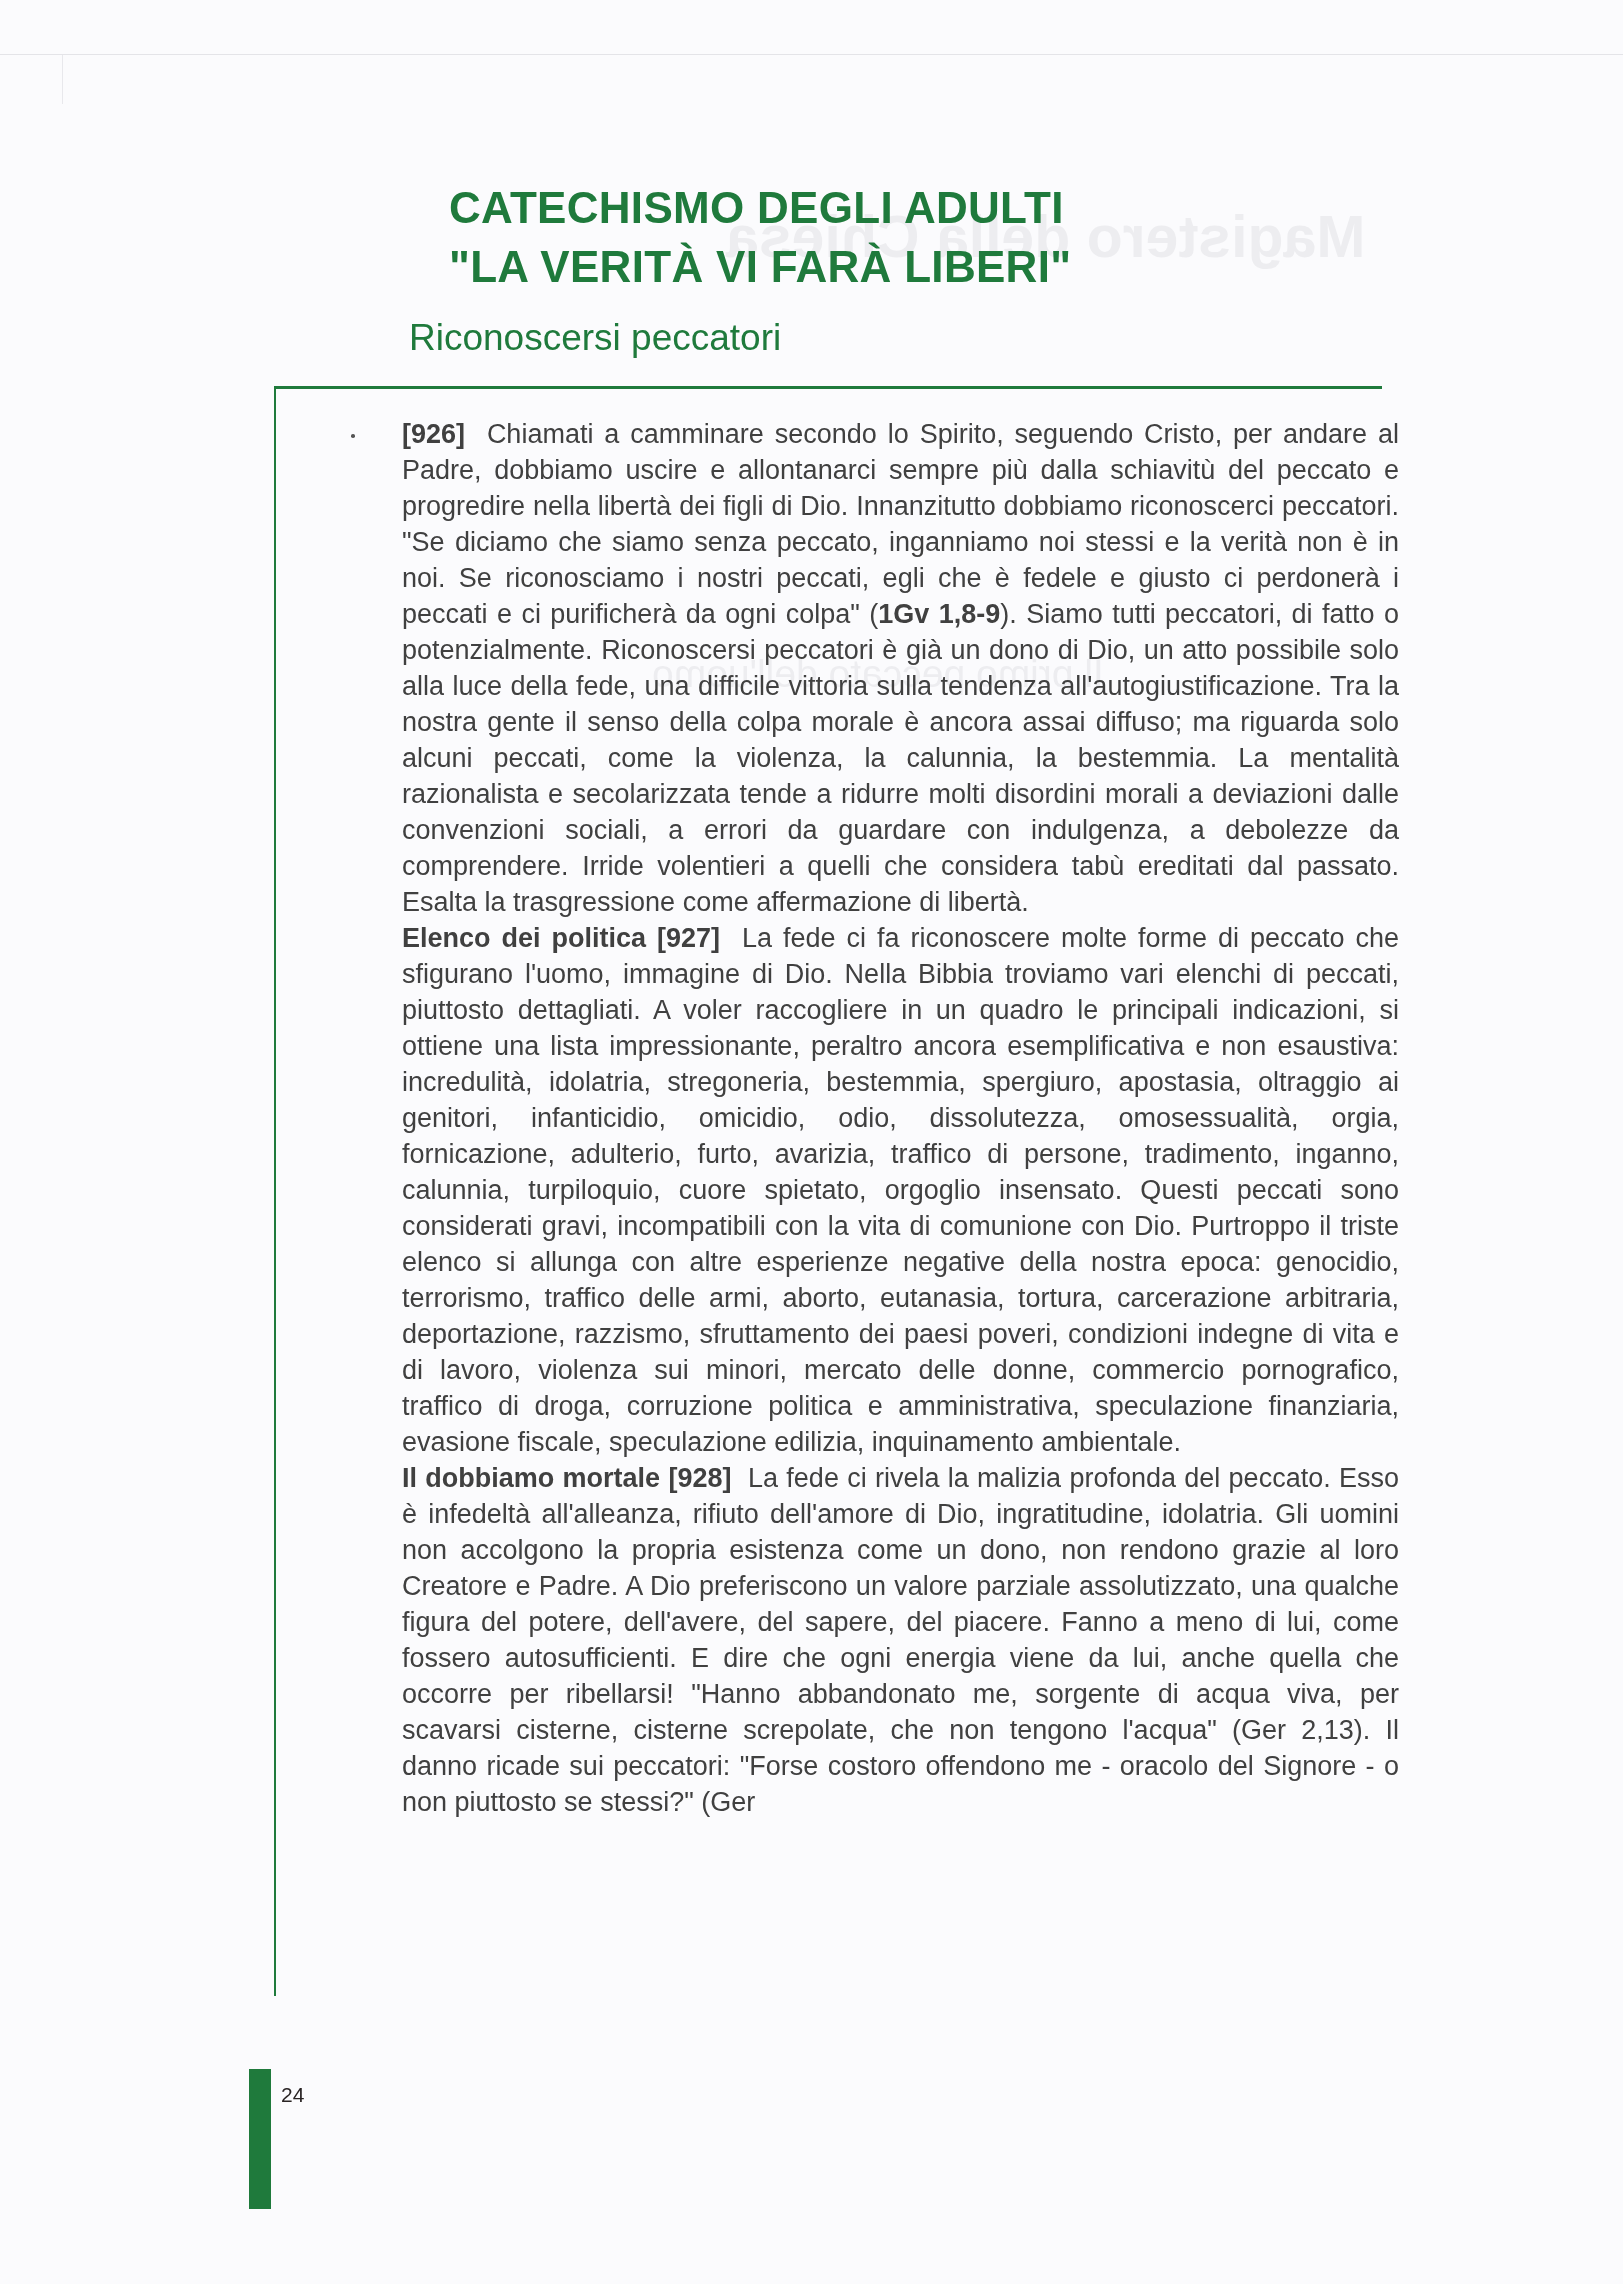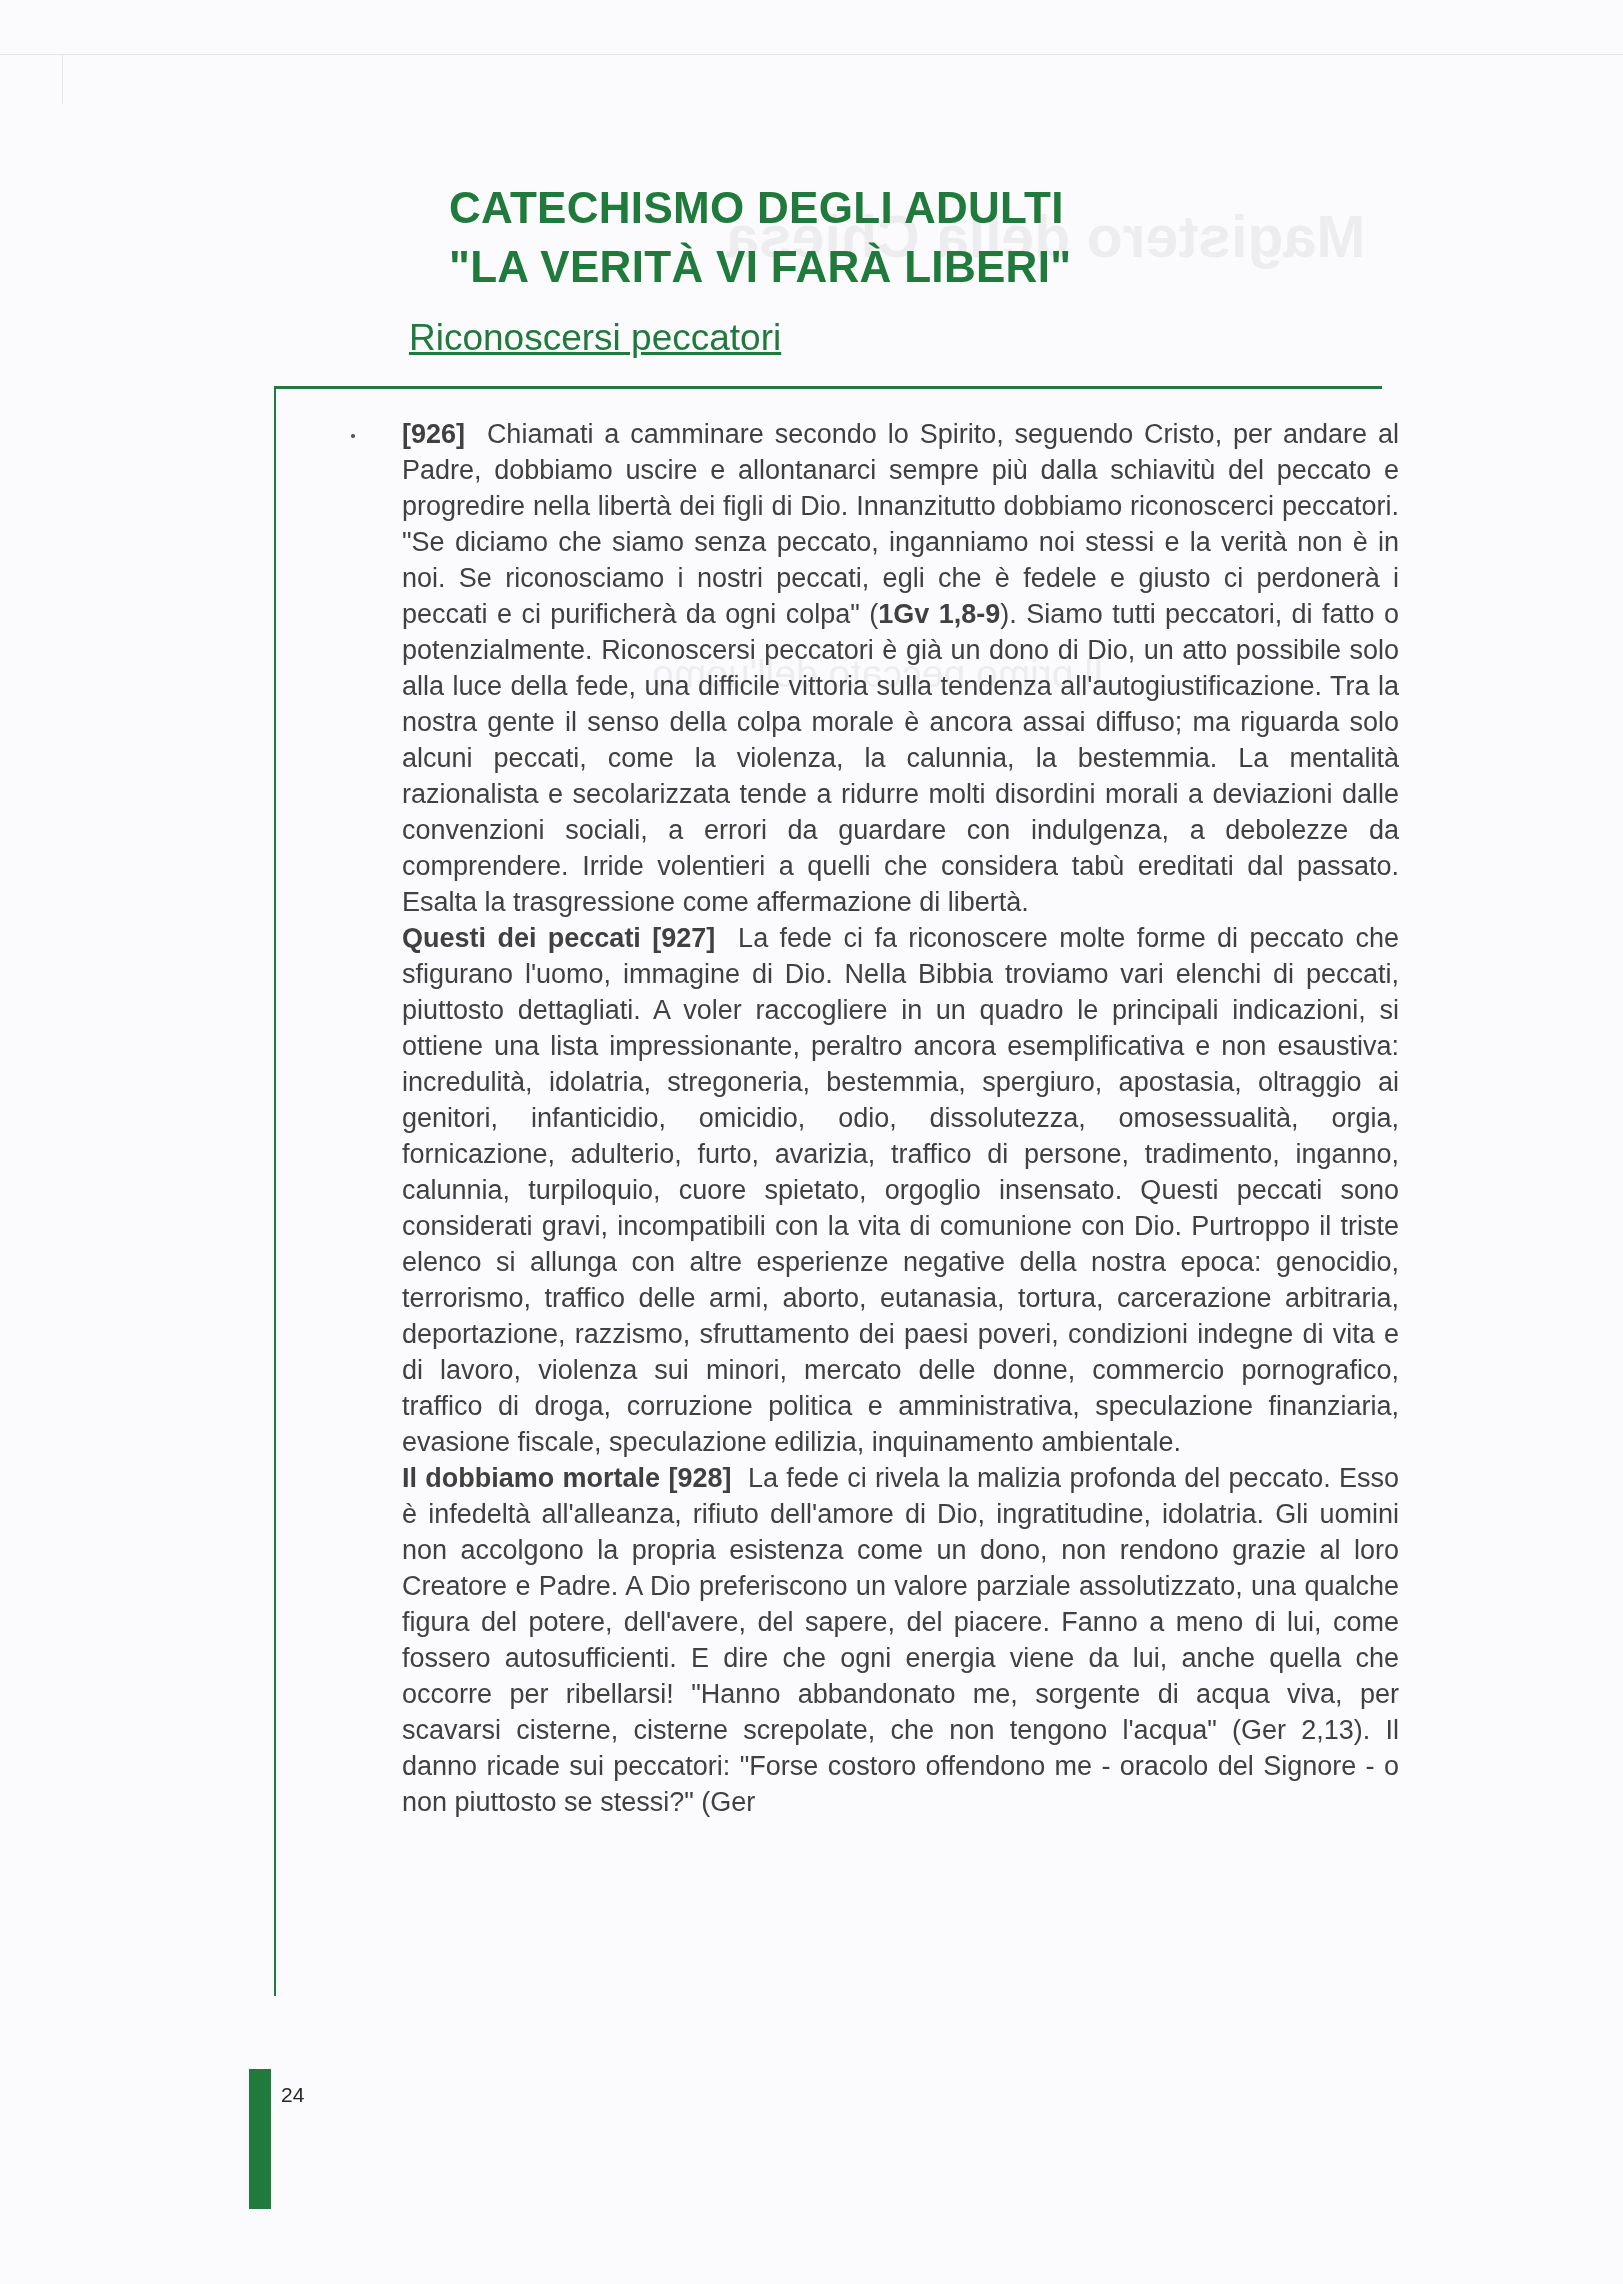--- a/index.html
+++ b/index.html
@@ -54,21 +54,20 @@
       margin-left: 40px;
     }
     .subtitle {
       position: absolute;
       left: 409px;
       top: 313px;
       color: #1f7a3c;
       font-family: "Liberation Sans", sans-serif;
       font-size: 37px;
       line-height: 49px;
-      text-decoration: underline;
     }
     .frame-top {
       position: absolute;
       left: 274px;
       top: 386px;
       width: 1108px;
       height: 2.5px;
       background: #1f7a3c;
     }
     .frame-left {
@@ -140,21 +139,21 @@
   <div class="frame-top"></div>
   <div class="frame-left"></div>
   <div class="stray-dot"></div>
 
   <div class="body-text">
     <p>
       <span class="bold">[926]</span>&nbsp;
       <span>Chiamati a camminare secondo lo Spirito, seguendo Cristo, per andare al Padre, dobbiamo uscire e allontanarci sempre più dalla schiavitù del peccato e progredire nella libertà dei figli di Dio. Innanzitutto dobbiamo riconoscerci peccatori. "Se diciamo che siamo senza peccato, inganniamo noi stessi e la verità non è in noi. Se riconosciamo i nostri peccati, egli che è fedele e giusto ci perdonerà i peccati e ci purificherà da ogni colpa" (</span><span class="bold">1Gv 1,8-9</span><span>). Siamo tutti peccatori, di fatto o potenzialmente. Riconoscersi peccatori è già un dono di Dio, un atto possibile solo alla luce della fede, una difficile vittoria sulla tendenza all'autogiustificazione. Tra la nostra gente il senso della colpa morale è ancora assai diffuso; ma riguarda solo alcuni peccati, come la violenza, la calunnia, la bestemmia. La mentalità razionalista e secolarizzata tende a ridurre molti disordini morali a deviazioni dalle convenzioni sociali, a errori da guardare con indulgenza, a debolezze da comprendere. Irride volentieri a quelli che considera tabù ereditati dal passato. Esalta la trasgressione come affermazione di libertà.</span>
     </p>
     <p>
-      <span class="bold">Questi dei peccati</span>
+      <span class="bold">Elenco dei politica</span>
       <span class="bold">[927]</span>&nbsp;
       <span>La fede ci fa riconoscere molte forme di peccato che sfigurano l'uomo, immagine di Dio. Nella Bibbia troviamo vari elenchi di peccati, piuttosto dettagliati. A voler raccogliere in un quadro le principali indicazioni, si ottiene una lista impressionante, peraltro ancora esemplificativa e non esaustiva: incredulità, idolatria, stregoneria, bestemmia, spergiuro, apostasia, oltraggio ai genitori, infanticidio, omicidio, odio, dissolutezza, omosessualità, orgia, fornicazione, adulterio, furto, avarizia, traffico di persone, tradimento, inganno, calunnia, turpiloquio, cuore spietato, orgoglio insensato. Questi peccati sono considerati gravi, incompatibili con la vita di comunione con Dio. Purtroppo il triste elenco si allunga con altre esperienze negative della nostra epoca: genocidio, terrorismo, traffico delle armi, aborto, eutanasia, tortura, carcerazione arbitraria, deportazione, razzismo, sfruttamento dei paesi poveri, condizioni indegne di vita e di lavoro, violenza sui minori, mercato delle donne, commercio pornografico, traffico di droga, corruzione politica e amministrativa, speculazione finanziaria, evasione fiscale, speculazione edilizia, inquinamento ambientale.</span>
     </p>
     <p>
       <span class="bold">Il dobbiamo mortale</span>
       <span class="bold">[928]</span>&nbsp;
       <span>La fede ci rivela la malizia profonda del peccato. Esso è infedeltà all'alleanza, rifiuto dell'amore di Dio, ingratitudine, idolatria. Gli uomini non accolgono la propria esistenza come un dono, non rendono grazie al loro Creatore e Padre. A Dio preferiscono un valore parziale assolutizzato, una qualche figura del potere, dell'avere, del sapere, del piacere. Fanno a meno di lui, come fossero autosufficienti. E dire che ogni energia viene da lui, anche quella che occorre per ribellarsi! "Hanno abbandonato me, sorgente di acqua viva, per scavarsi cisterne, cisterne screpolate, che non tengono l'acqua" (Ger 2,13). Il danno ricade sui peccatori: "Forse costoro offendono me - oracolo del Signore - o non piuttosto se stessi?" (Ger</span>
     </p>
   </div>
 

